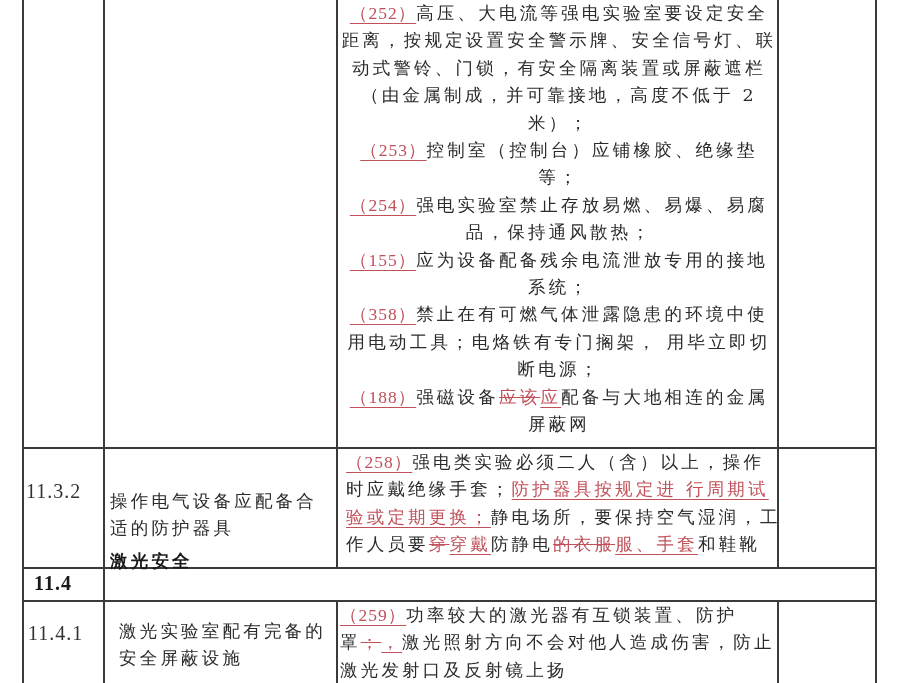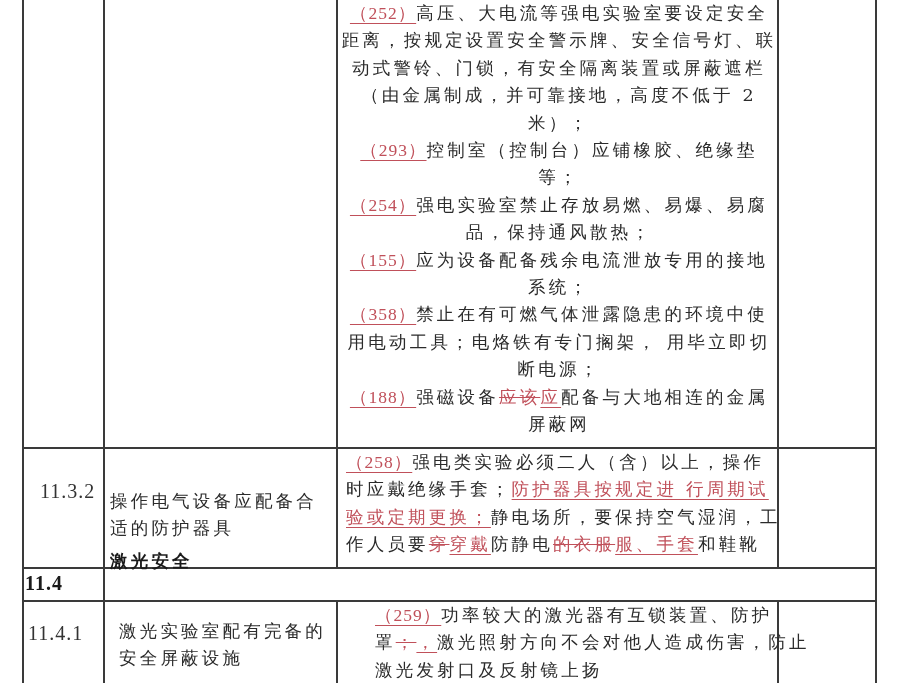--- a/index.html
+++ b/index.html
@@ -29,34 +29,34 @@
   <div class="vline" style="left:755px; top:0; height:571px;"></div>
   <div class="vline" style="left:755px; top:602px; height:88px;"></div>
   <div class="vline" style="left:853px; top:0; height:690px;"></div>
 
   <div class="hline" style="left:0; top:449px; width:855px;"></div>
   <div class="hline" style="left:0; top:569px; width:855px;"></div>
   <div class="hline" style="left:0; top:602px; width:855px;"></div>
 
   <div class="cell txt" style="left:318px; top:2px; width:438px;text-align:center;">
     <span class="para"><span class="ref">（252）</span><span>高压、大电流等强电实验室要设定安全距离，按规定设置安全警示牌、安全信号灯、联动式警铃、门锁，有安全隔离装置或屏蔽遮栏（由金属制成，并可靠接地，高度不低于 2米）；</span></span>
-    <span class="para"><span class="ref">（293）</span><span>控制室（控制台）应铺橡胶、绝缘垫等；</span></span>
+    <span class="para"><span class="ref">（253）</span><span>控制室（控制台）应铺橡胶、绝缘垫等；</span></span>
     <span class="para"><span class="ref">（254）</span><span>强电实验室禁止存放易燃、易爆、易腐品，保持通风散热；</span></span>
     <span class="para"><span class="ref">（155）</span><span>应为设备配备残余电流泄放专用的接地系统；</span></span>
     <span class="para"><span class="ref">（358）</span><span>禁止在有可燃气体泄露隐患的环境中使用电动工具；电烙铁有专门搁架， 用毕立即切断电源；</span></span>
     <span class="para"><span class="ref">（188）</span><span>强磁设备</span><span class="del">应该</span><span class="ins">应</span><span>配备与大地相连的金属屏蔽网</span></span>
   </div>
 
-  <div class="cell num" style="left:18px; top:482px; width:74px;">11.3.2</div>
+  <div class="cell num" style="left:4px; top:482px; width:74px;">11.3.2</div>
   <div class="cell txt" style="left:88px; top:490px; width:226px;">操作电气设备应配备合适的防护器具</div>
   <div class="cell txt" style="left:324px; top:451px; width:438px;">
     <span class="ref">（258）</span><span>强电类实验必须二人（含）以上，操作时应戴绝缘手套；</span><span class="ins">防护器具按规定进 行周期试验或定期更换；</span><span>静电场所，要保持空气湿润，工作人员要</span><span class="del">穿</span><span class="ins">穿戴</span><span>防静电</span><span class="del">的衣服</span><span class="ins">服、手套</span><span>和鞋靴</span>
   </div>
 
-  <div class="cell num bold" style="left:3px; top:574px; width:74px;">11.4</div>
+  <div class="cell num bold" style="left:12px; top:574px; width:74px;">11.4</div>
   <div class="cell txt bold" style="left:88px; top:550px; width:400px;">激光安全</div>
 
   <div class="cell num" style="left:6px; top:624px; width:74px;">11.4.1</div>
   <div class="cell txt" style="left:88px; top:620px; width:226px;margin-left:9px;">激光实验室配有完备的安全屏蔽设施</div>
-  <div class="cell txt" style="left:318px; top:604px; width:438px;margin-left:35px;">
+  <div class="cell txt" style="left:318px; top:604px; width:438px;">
     <span class="ref">（259）</span><span>功率较大的激光器有互锁装置、防护罩</span><span class="del">；</span><span class="ins">，</span><span>激光照射方向不会对他人造成伤害，防止激光发射口及反射镜上扬</span>
   </div>
 </div>
 
 </body></html>

